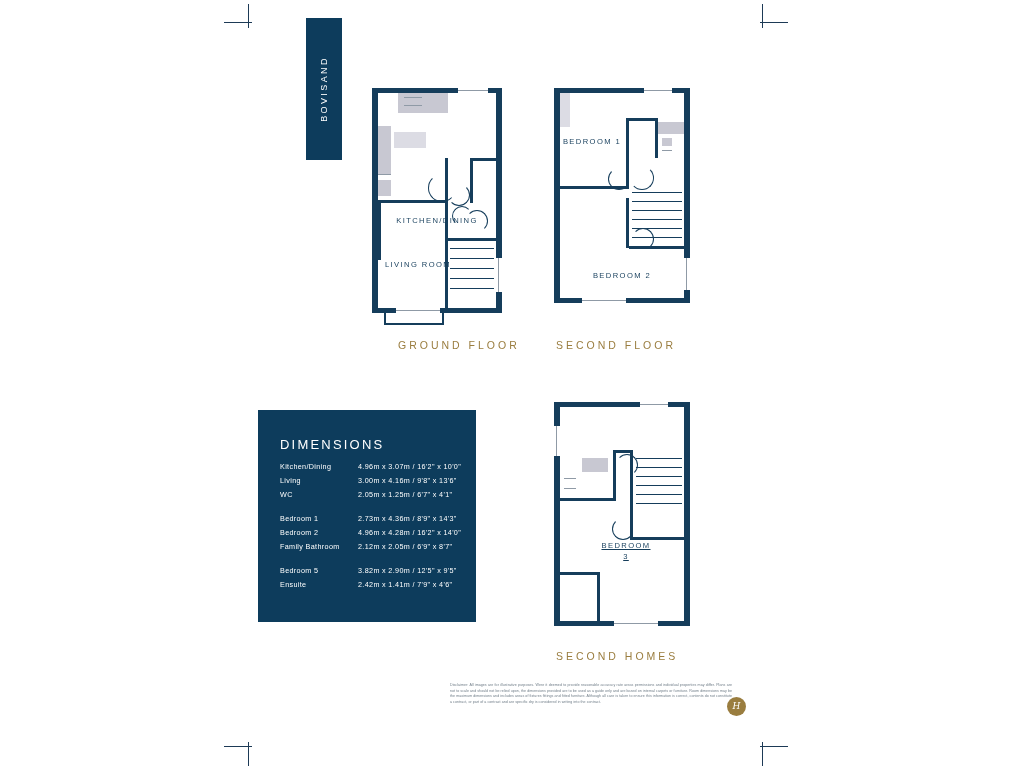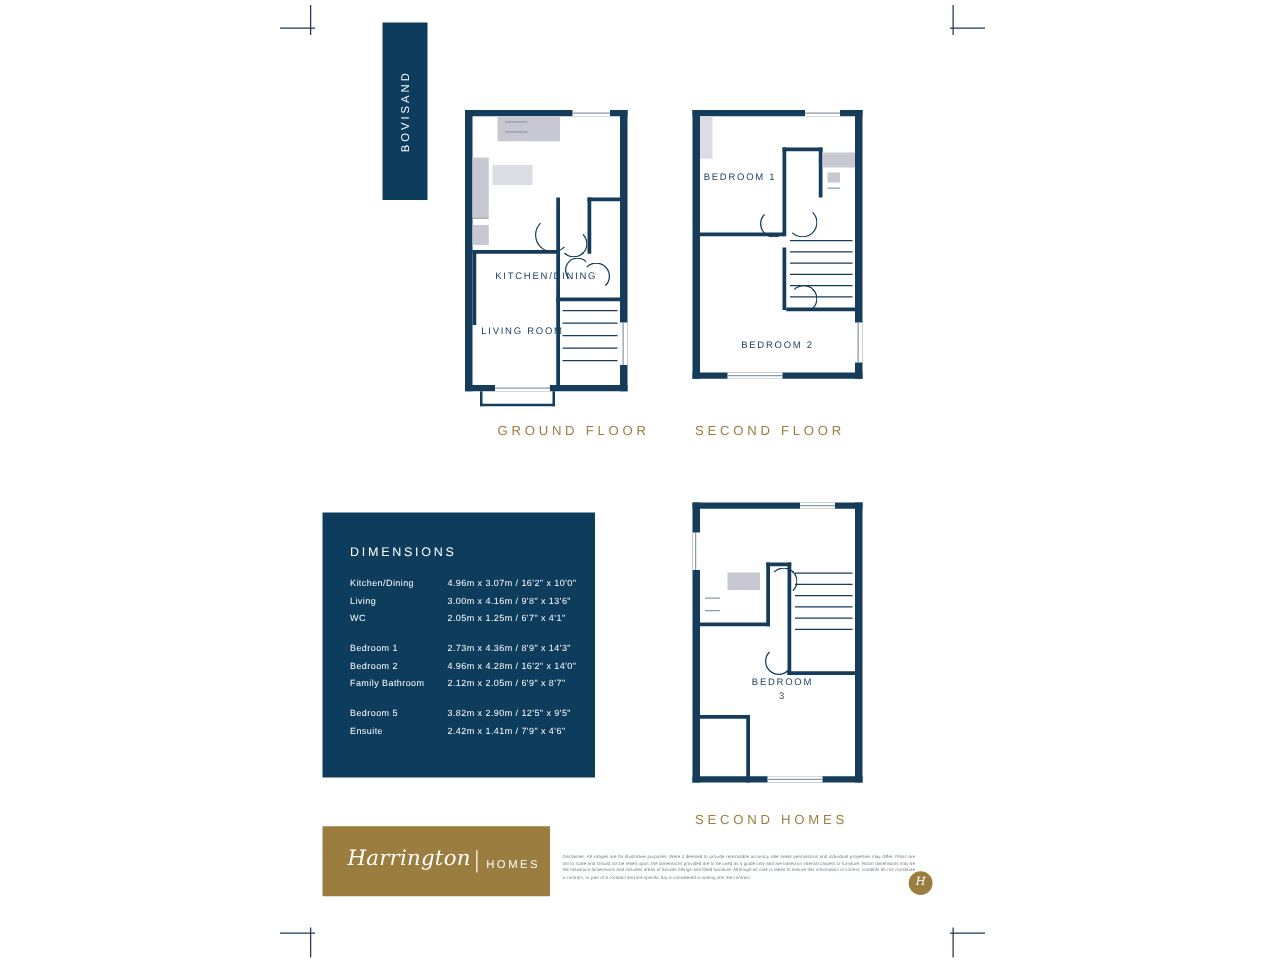--- a/index.html
+++ b/index.html
@@ -112,21 +112,21 @@
     width: 218px;
     height: 212px;
     background: #0d3c5c;
     color: #ffffff;
   }
   .dims h3 {
     margin: 0;
     position: absolute;
     left: 22px;
     top: 27px;
-    font-size: 10px;
+    font-size: 13px;
     font-weight: normal;
     letter-spacing: 2.2px;
   }
   .dims-table {
     position: absolute;
     left: 22px;
     top: 50px;
     right: 12px;
   }
   .dim-row {
@@ -349,21 +349,21 @@
 
     <div class="door-arc" style="left:62px; top:52px; width:20px; height:20px; border-left-color:transparent; border-bottom-color:transparent;"></div>
     <div class="door-arc" style="left:58px; top:116px; width:20px; height:20px; border-right-color:transparent; border-top-color:transparent;"></div>
     <div class="wall" style="left:82px; top:56px; width:46px; height:1px;"></div>
     <div class="wall" style="left:82px; top:65px; width:46px; height:1px;"></div>
     <div class="wall" style="left:82px; top:74px; width:46px; height:1px;"></div>
     <div class="wall" style="left:82px; top:83px; width:46px; height:1px;"></div>
     <div class="wall" style="left:82px; top:92px; width:46px; height:1px;"></div>
     <div class="wall" style="left:82px; top:101px; width:46px; height:1px;"></div>
 
-    <div class="room-label two-line" style="left:14px; top:138px; width:116px;">
+    <div class="room-label two-line" style="left:14px; top:138px; width:116px;text-decoration:underline;">
       <span>BEDROOM</span><br>
       <span>3</span>
     </div>
   </div>
   <div class="plan-caption" style="left:556px; top:650px;">SECOND HOMES</div>
 
   <div class="dims">
     <h3>DIMENSIONS</h3>
     <div class="dims-table">
 
@@ -402,22 +402,17 @@
         <div class="v">3.82m x 2.90m / 12'5" x 9'5"</div>
       </div>
       <div class="dim-row">
         <div class="n">Ensuite</div>
         <div class="v">2.42m x 1.41m / 7'9" x 4'6"</div>
       </div>
 
     </div>
   </div>
 
-  <div class="logo-box">
-    <div class="logo-script">Harrington</div>
-    <div class="logo-div"></div>
-    <div class="logo-homes">HOMES</div>
-  </div>
 
   <div class="disclaimer">Disclaimer: All images are for illustrative purposes. Were it deemed to provide reasonable accuracy rate areas permissions and individual properties may differ. Plans are not to scale and should not be relied upon, the dimensions provided are to be used as a guide only and are based on internal carpets or furniture. Room dimensions may be the maximum dimensions and includes areas of fixtures fittings and fitted furniture. Although all care is taken to ensure this information is correct, contents do not constitute a contract, or part of a contract and are specific dry is considered in writing into the contract.</div>
   <div class="stamp">H</div>
 
 </div>
 
 </body></html>

